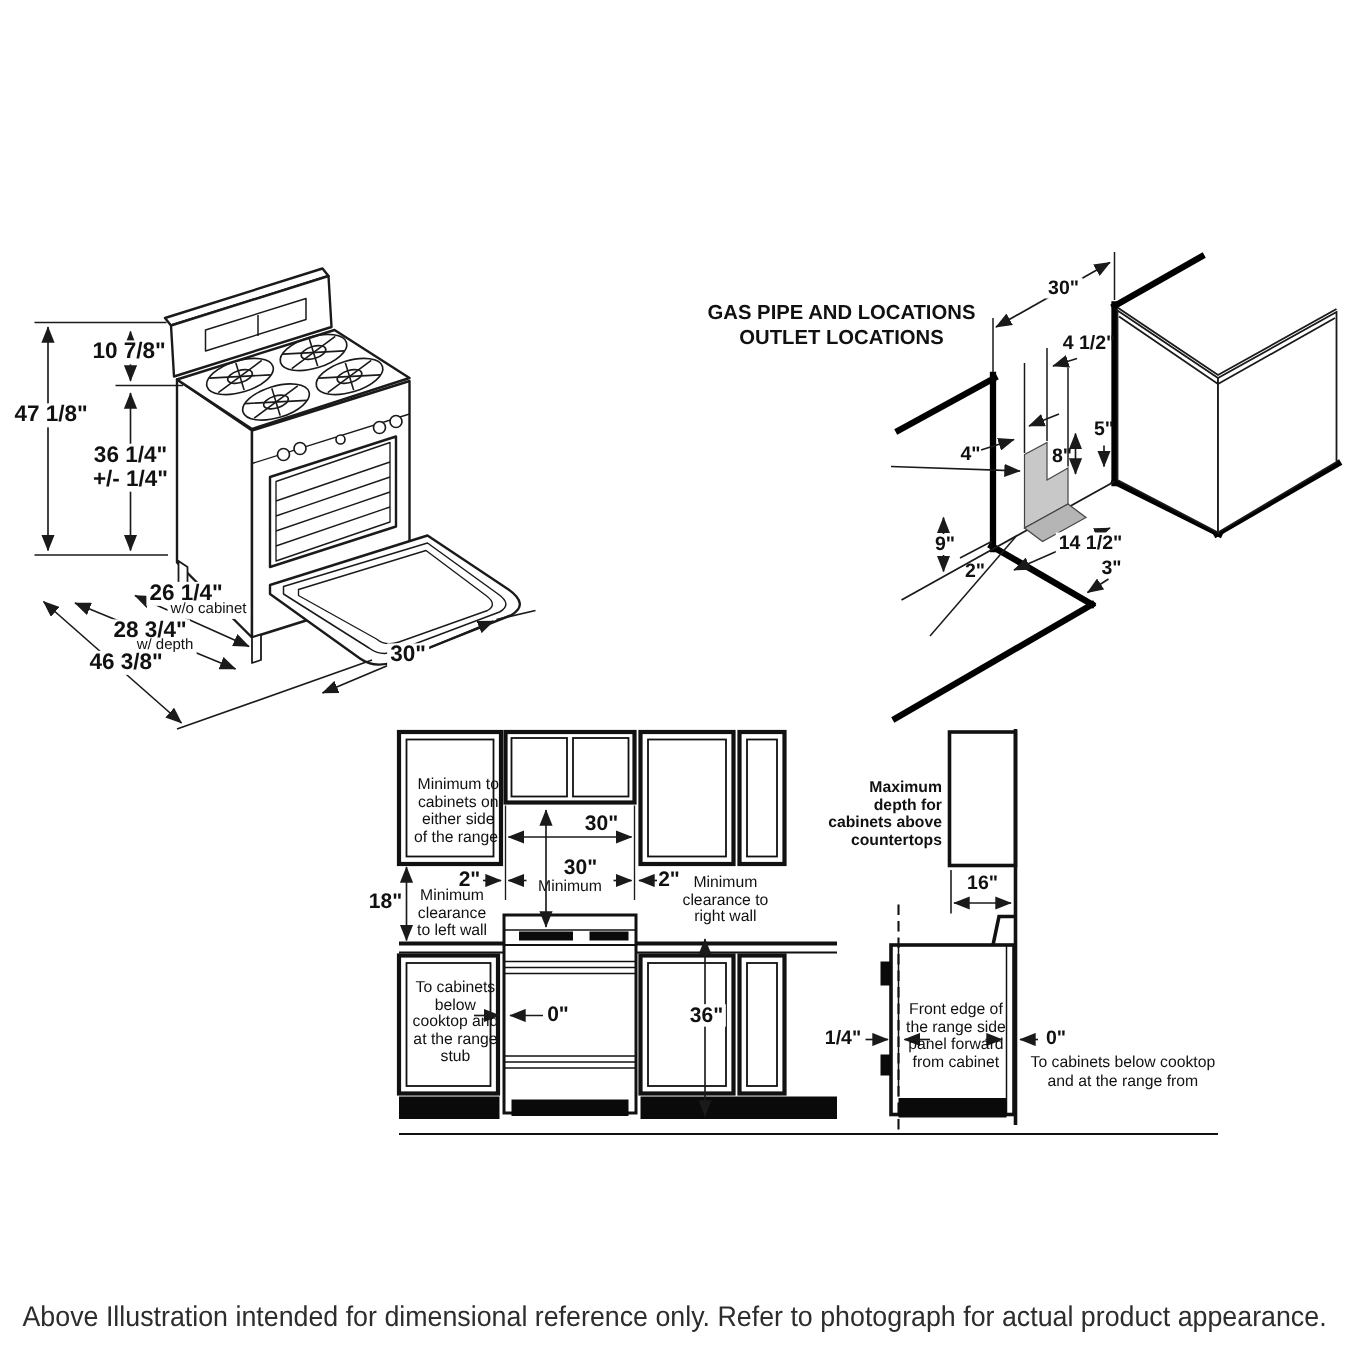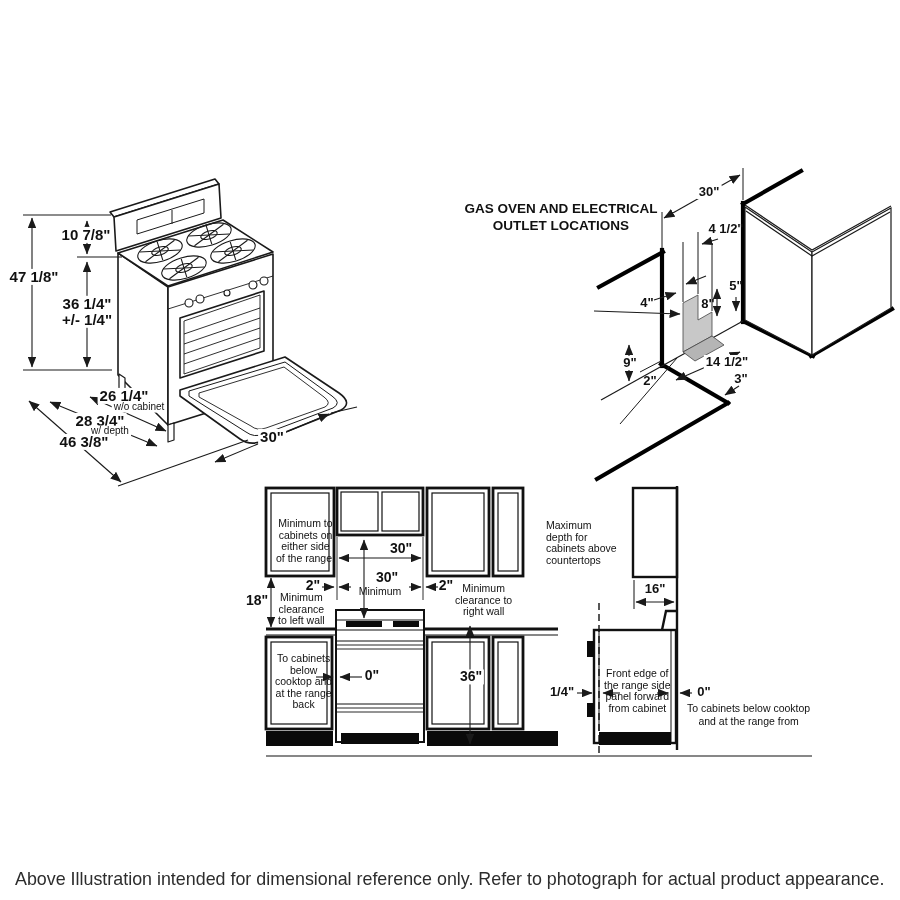--- a/index.html
+++ b/index.html
@@ -2,21 +2,21 @@
 <html><head>
 <meta charset="utf-8">
 <style>
   html,body{margin:0;padding:0;background:#fff;}
   .canvas{position:relative;width:900px;height:900px;background:#fff;overflow:hidden;
           font-family:"Liberation Sans",sans-serif;}
   .canvas svg{position:absolute;left:0;top:0;}
   .lbl{position:absolute;color:#111;}
   .c{transform:translate(-50%,-50%);text-align:center;white-space:pre;line-height:1.08;}
   .blk{white-space:pre-line;text-align:center;}
-  .ra{text-align:left;}
+  .ra{text-align:right;font-weight:bold;}
   .b{font-weight:bold;}
   .bg{background:#fff;padding:0 2px;}
   .s27{font-size:27px;letter-spacing:.5px;}
   .s15{font-size:15px;}
   .s14{font-size:14px;}
   .s13{font-size:13px;}
   .s13h{font-size:13.5px;line-height:16.5px;}
   .s10{font-size:10.5px;line-height:11.5px;}
   .s10n{font-size:10px;line-height:10.8px;}
   .caption{font-size:19px;color:#2d2d2d;white-space:nowrap;transform:scaleX(.94);
@@ -252,21 +252,21 @@
 <div class="lbl c b s15 bg" style="left:86px;top:235px;">10 7/8"</div>
 <div class="lbl c b s15 bg" style="left:87px;top:312px;">36 1/4"
 +/- 1/4"</div>
 <div class="lbl c b s15 bg" style="left:124px;top:396px;">26 1/4"</div>
 <div class="lbl c s10n bg" style="left:139px;top:407px;">w/o cabinet</div>
 <div class="lbl c b s15 bg" style="left:100px;top:421px;">28 3/4"</div>
 <div class="lbl c s10n bg" style="left:110px;top:431px;">w/ depth</div>
 <div class="lbl c b s15 bg" style="left:84px;top:442px;">46 3/8"</div>
 <div class="lbl c b s15 bg" style="left:272px;top:437px;">30"</div>
 
-<div class="lbl c b s13h" style="left:561px;top:217px;">GAS OVEN AND ELECTRICAL
+<div class="lbl c b s13h" style="left:561px;top:217px;">GAS PIPE AND LOCATIONS
 OUTLET LOCATIONS</div>
 <div class="lbl c b s13 bg" style="left:709px;top:192px;">30"</div>
 <div class="lbl c b s13" style="left:726px;top:229px;">4 1/2"</div>
 <div class="lbl c b s13" style="left:736px;top:286px;">5"</div>
 <div class="lbl c b s13" style="left:708px;top:304px;">8"</div>
 <div class="lbl c b s13" style="left:647px;top:303px;">4"</div>
 <div class="lbl c b s13 bg" style="left:630px;top:363px;">9"</div>
 <div class="lbl c b s13" style="left:650px;top:381px;">2"</div>
 <div class="lbl c b s13 bg" style="left:727px;top:362px;">14 1/2"</div>
 <div class="lbl c b s13" style="left:741px;top:379px;">3"</div>
@@ -284,21 +284,21 @@
 <div class="lbl blk s10" style="left:278px;top:592px;">Minimum
 clearance
 to left wall</div>
 <div class="lbl blk s10" style="left:455px;top:583px;">Minimum
 clearance to
 right wall</div>
 <div class="lbl blk s10" style="left:275px;top:653px;">To cabinets
 below
 cooktop and
 at the range
-back</div>
+stub</div>
 <div class="lbl c b s14" style="left:372px;top:676px;">0"</div>
 <div class="lbl c b s14 bg" style="left:471px;top:677px;">36"</div>
 
 <div class="lbl blk s10 ra" style="left:546px;top:520px;width:82px;">Maximum
 depth for
 cabinets above
 countertops</div>
 <div class="lbl c b s13" style="left:655px;top:589px;">16"</div>
 <div class="lbl blk s10" style="left:604px;top:668px;">Front edge of
 the range side

